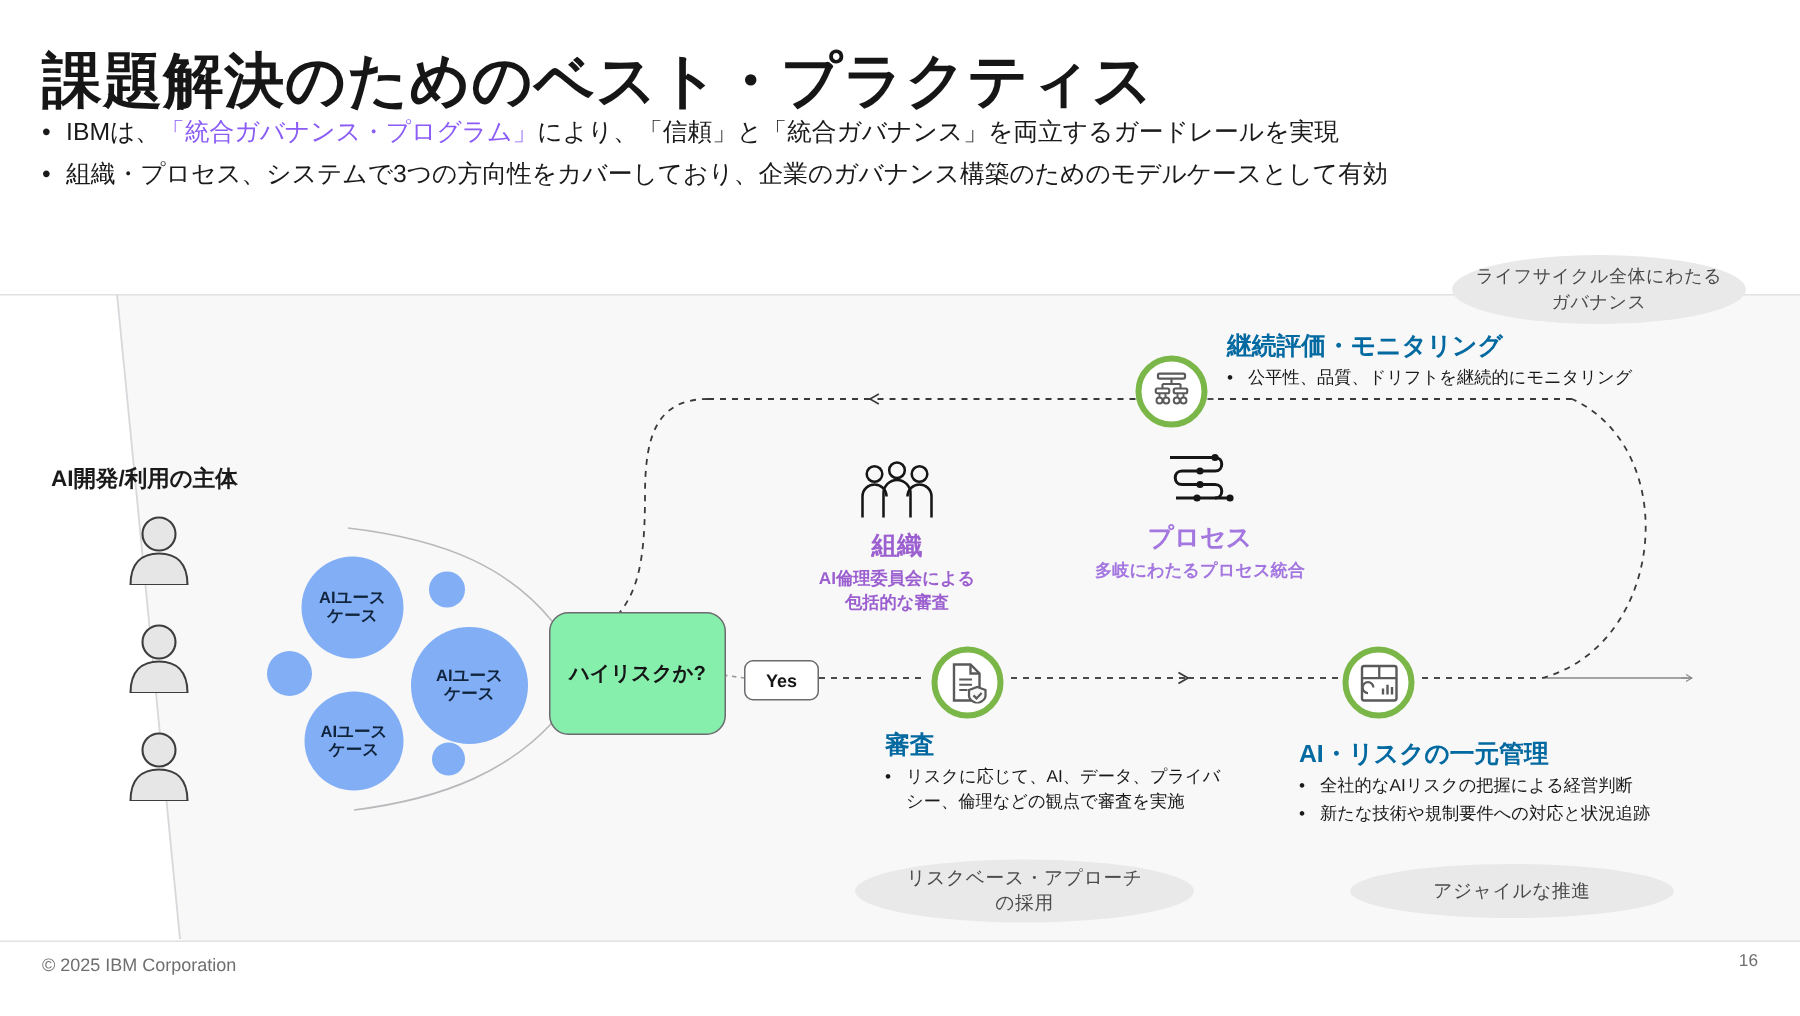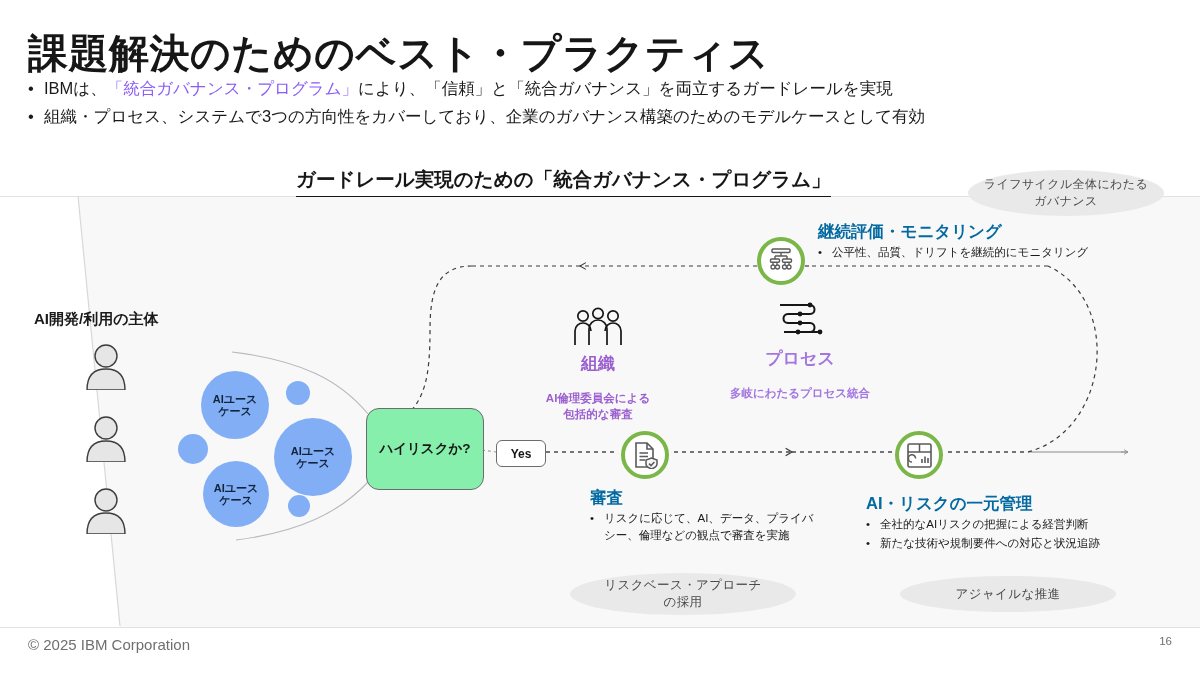--- a/index.html
+++ b/index.html
@@ -210,21 +210,21 @@
   .pillar-title {
     font-size: 17px;
     font-weight: 700;
     line-height: 22px;
     white-space: nowrap;
   }
   .pillar-desc {
     font-size: 11.5px;
     line-height: 16px;
     font-weight: 600;
-    margin-top: 15px;
+    margin-top: 3px;
     white-space: pre-line;
   }
   .c-org  { color: #9b5fd0; }
   .c-proc { color: #a376e0; }
   .c-sys  { color: #1f70c1; }
 
   
   .green-node {
     position: absolute;
     width: 48px;
@@ -269,21 +269,21 @@
     left: 0; top: 0;
     width: 1200px; height: 677px;
     pointer-events: none;
   }
 
   
   .footer-left {
     position: absolute;
     left: 28px;
     top: 636px;
-    font-size: 15px;
+    font-size: 12px;
     color: #6f6f6f;
     white-space: nowrap;
   }
   .footer-right {
     position: absolute;
     right: 28px;
     top: 635px;
     font-size: 11.5px;
     color: #6f6f6f;
   }
@@ -305,21 +305,20 @@
       <span>組織・プロセス、システムで3つの方向性をカバーしており、企業のガバナンス構築のためのモデルケースとして有効</span>
     </div>
   </div>
 
   <div class="panel"></div>
 
   <svg class="panel-divider" viewBox="0 0 130 430">
     <path d="M78 0 L120 430" stroke="#d8d8dc" stroke-width="1.2" fill="none"></path>
   </svg>
 
-  <div class="diagram-heading">ガードレール実現のための「統合ガバナンス・プログラム」</div>
 
   <svg class="connectors">
     <defs>
       <marker id="ar-open" viewBox="0 0 10 10" refX="8" refY="5" markerWidth="7" markerHeight="7" orient="auto">
         <path d="M1 1 L8 5 L1 9" fill="none" stroke="#3a3a3a" stroke-width="1.3"></path>
       </marker>
       <marker id="ar-open-l" viewBox="0 0 10 10" refX="8" refY="5" markerWidth="7" markerHeight="7" orient="auto">
         <path d="M1 1 L8 5 L1 9" fill="none" stroke="#3a3a3a" stroke-width="1.3"></path>
       </marker>
       <marker id="ar-thin" viewBox="0 0 10 10" refX="9" refY="5" markerWidth="8" markerHeight="8" orient="auto">

